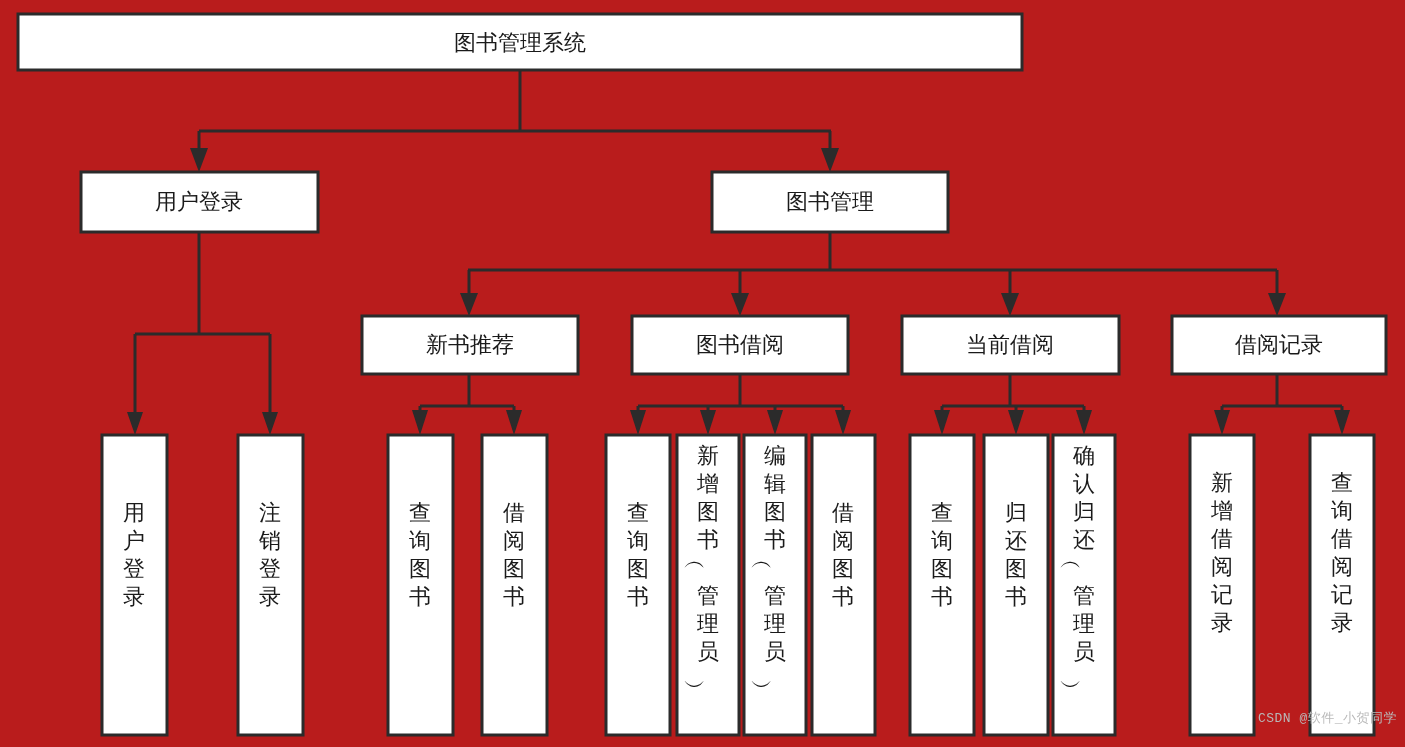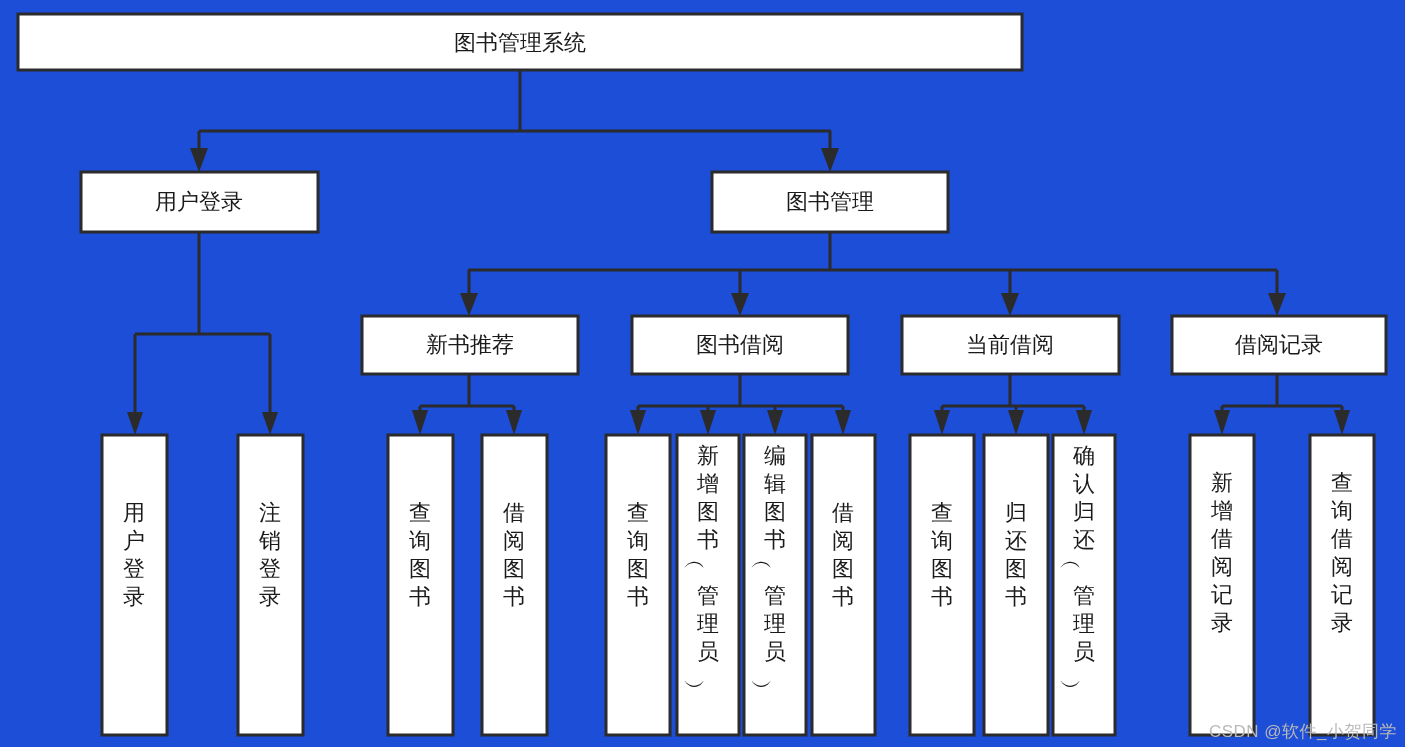--- a/index.html
+++ b/index.html
@@ -11,21 +11,21 @@
     width: 1405px;
     height: 747px;
     font-family: "DejaVu Sans", "Liberation Sans", sans-serif;
     overflow: hidden;
     position: relative;
   }
   #diagram-root {
     position: relative;
     width: 1405px;
     height: 747px;
-    background: #1d4ed8;
+    background: #b91c1c;
   }
   svg.diagram-canvas {
     position: absolute;
     left: 0;
     top: 0;
     width: 1405px;
     height: 747px;
   }
   .node-box {
     fill: #ffffff;
@@ -49,23 +49,23 @@
   }
   .node-label-v {
     font-family: "DejaVu Sans", "Liberation Sans", sans-serif;
     font-size: 22px;
     fill: #1a1a1a;
     text-anchor: middle;
   }
   .watermark {
     position: absolute;
     right: 8px;
-    bottom: 4px;
-    font-family: Liberation Sans, sans-serif;
-    font-size: 17px;
+    bottom: 20px;
+    font-family: Liberation Mono, monospace;
+    font-size: 13px;
     color: #b9b9b9;
     white-space: nowrap;
     letter-spacing: 0.5px;
   }
 </style>
 </head>
 <body>
 
 <div id="diagram-root">
 

